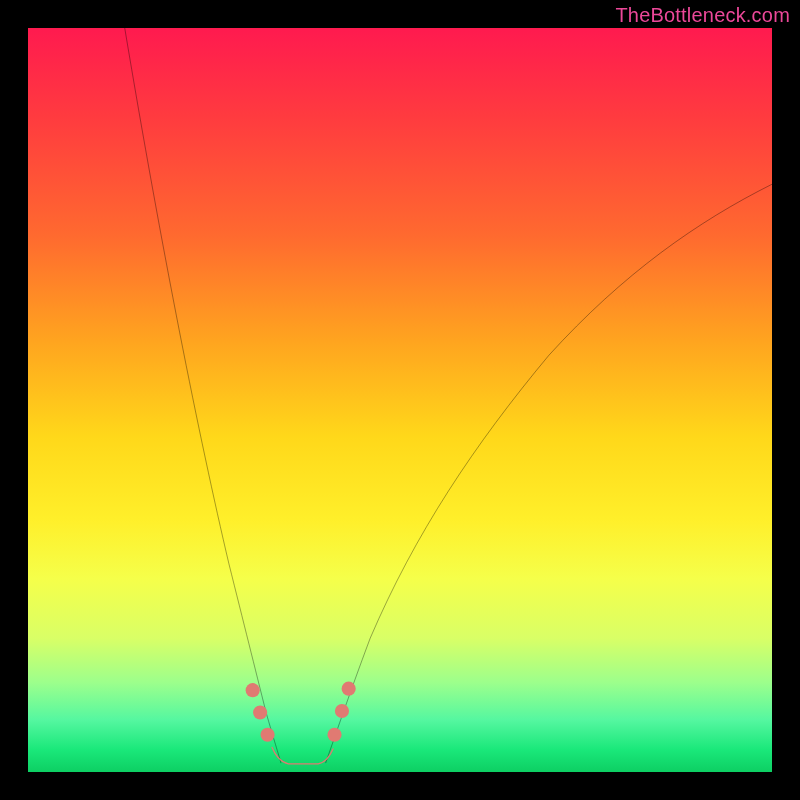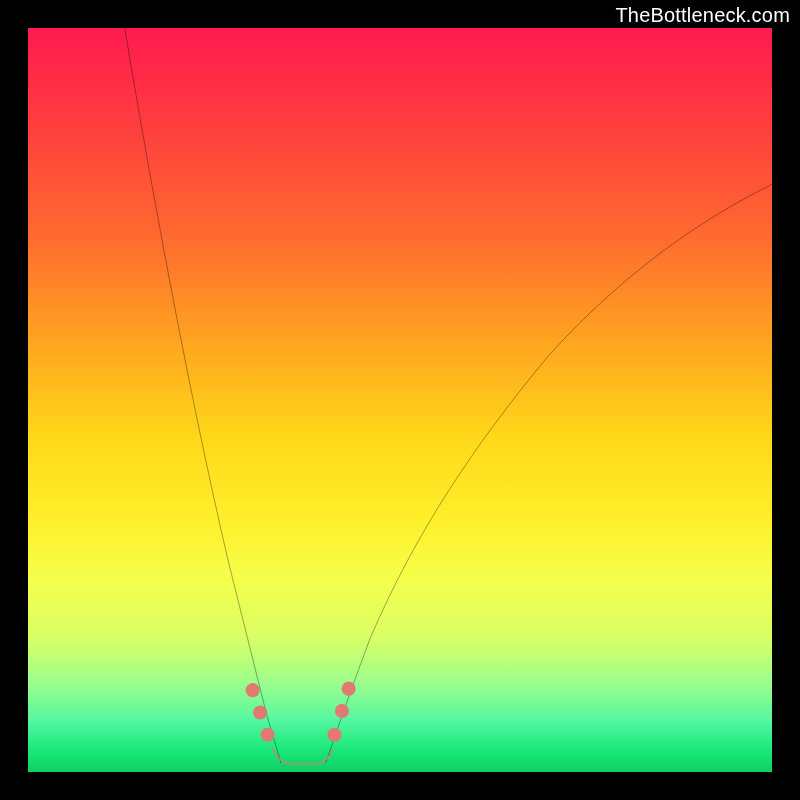--- a/index.html
+++ b/index.html
@@ -46,21 +46,21 @@
   .curves {
     position: absolute;
     inset: 0;
     width: 100%;
     height: 100%;
   }
   .watermark {
     position: absolute;
     top: 4px;
     right: 10px;
-    color: #ffffff;
+    color: #ec4899;
     font-size: 20px;
     letter-spacing: 0.2px;
     user-select: none;
   }
 </style>
 </head>
 <body>
 
 <div class="stage">
   <div class="watermark">TheBottleneck.com</div>

